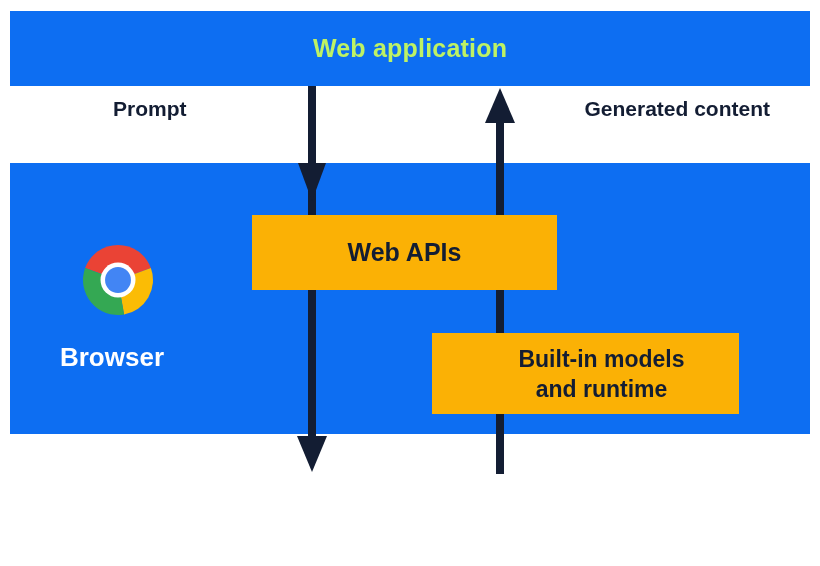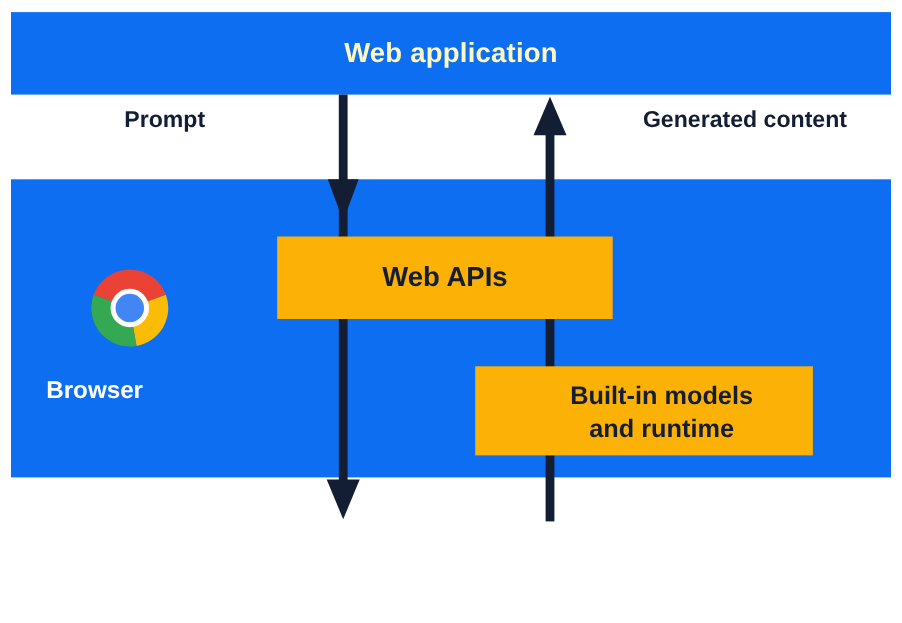--- a/index.html
+++ b/index.html
@@ -6,21 +6,21 @@
   #stage{
     position:relative;width:820px;height:566px;background:#ffffff;
     font-family:"Liberation Sans", sans-serif;overflow:hidden;
   }
   .band{
     position:absolute;left:10px;width:800px;
     background:var(--band_blue,#0D6EF2);
     display:flex;align-items:center;justify-content:center;
   }
   .band-label{
-    color:#fef9c3;font-weight:bold;font-size:25px;letter-spacing:.2px;
+    color:#bef264;font-weight:bold;font-size:25px;letter-spacing:.2px;
   }
   #band-top{top:11px;height:75px;z-index:1;}
   #band-middle{top:163px;height:271px;z-index:1;}
   #band-bottom{top:477px;height:76px;z-index:1;}
 
   
   .io-block{position:absolute;z-index:2;color:var(--dark_navy,#131D33);}
   #io-input{left:113px;top:95px;text-align:left;}
   #io-output{right:50px;top:95px;text-align:right;}
   .io-caption{display:block;font-size:19px;font-weight:400;line-height:26px;}
@@ -47,21 +47,21 @@
     display:flex;flex-direction:column;align-items:center;justify-content:center;
     color:var(--dark_navy,#131D33);font-weight:bold;text-align:center;margin-top:15px;
   }
   #web-apis-box{left:252px;top:200px;width:305px;height:75px;font-size:25px;}
   #builtin-box{left:432px;top:318px;width:275px;height:81px;font-size:23px;line-height:30px;padding-left:32px;}
 
   
   #chrome-logo{position:absolute;left:76px;top:238px;width:84px;height:84px;z-index:3;}
   #browser-label{
     position:absolute;left:42px;top:342px;width:140px;z-index:3;
-    color:#ffffff;font-weight:bold;font-size:22px;
+    text-align:center;color:#ffffff;font-weight:bold;font-size:26px;
   }
 </style>
 </head>
 <body>
 
 <div id="stage">
 
   <div class="band" id="band-top">
     <span class="band-label">Web application</span>
   </div>

